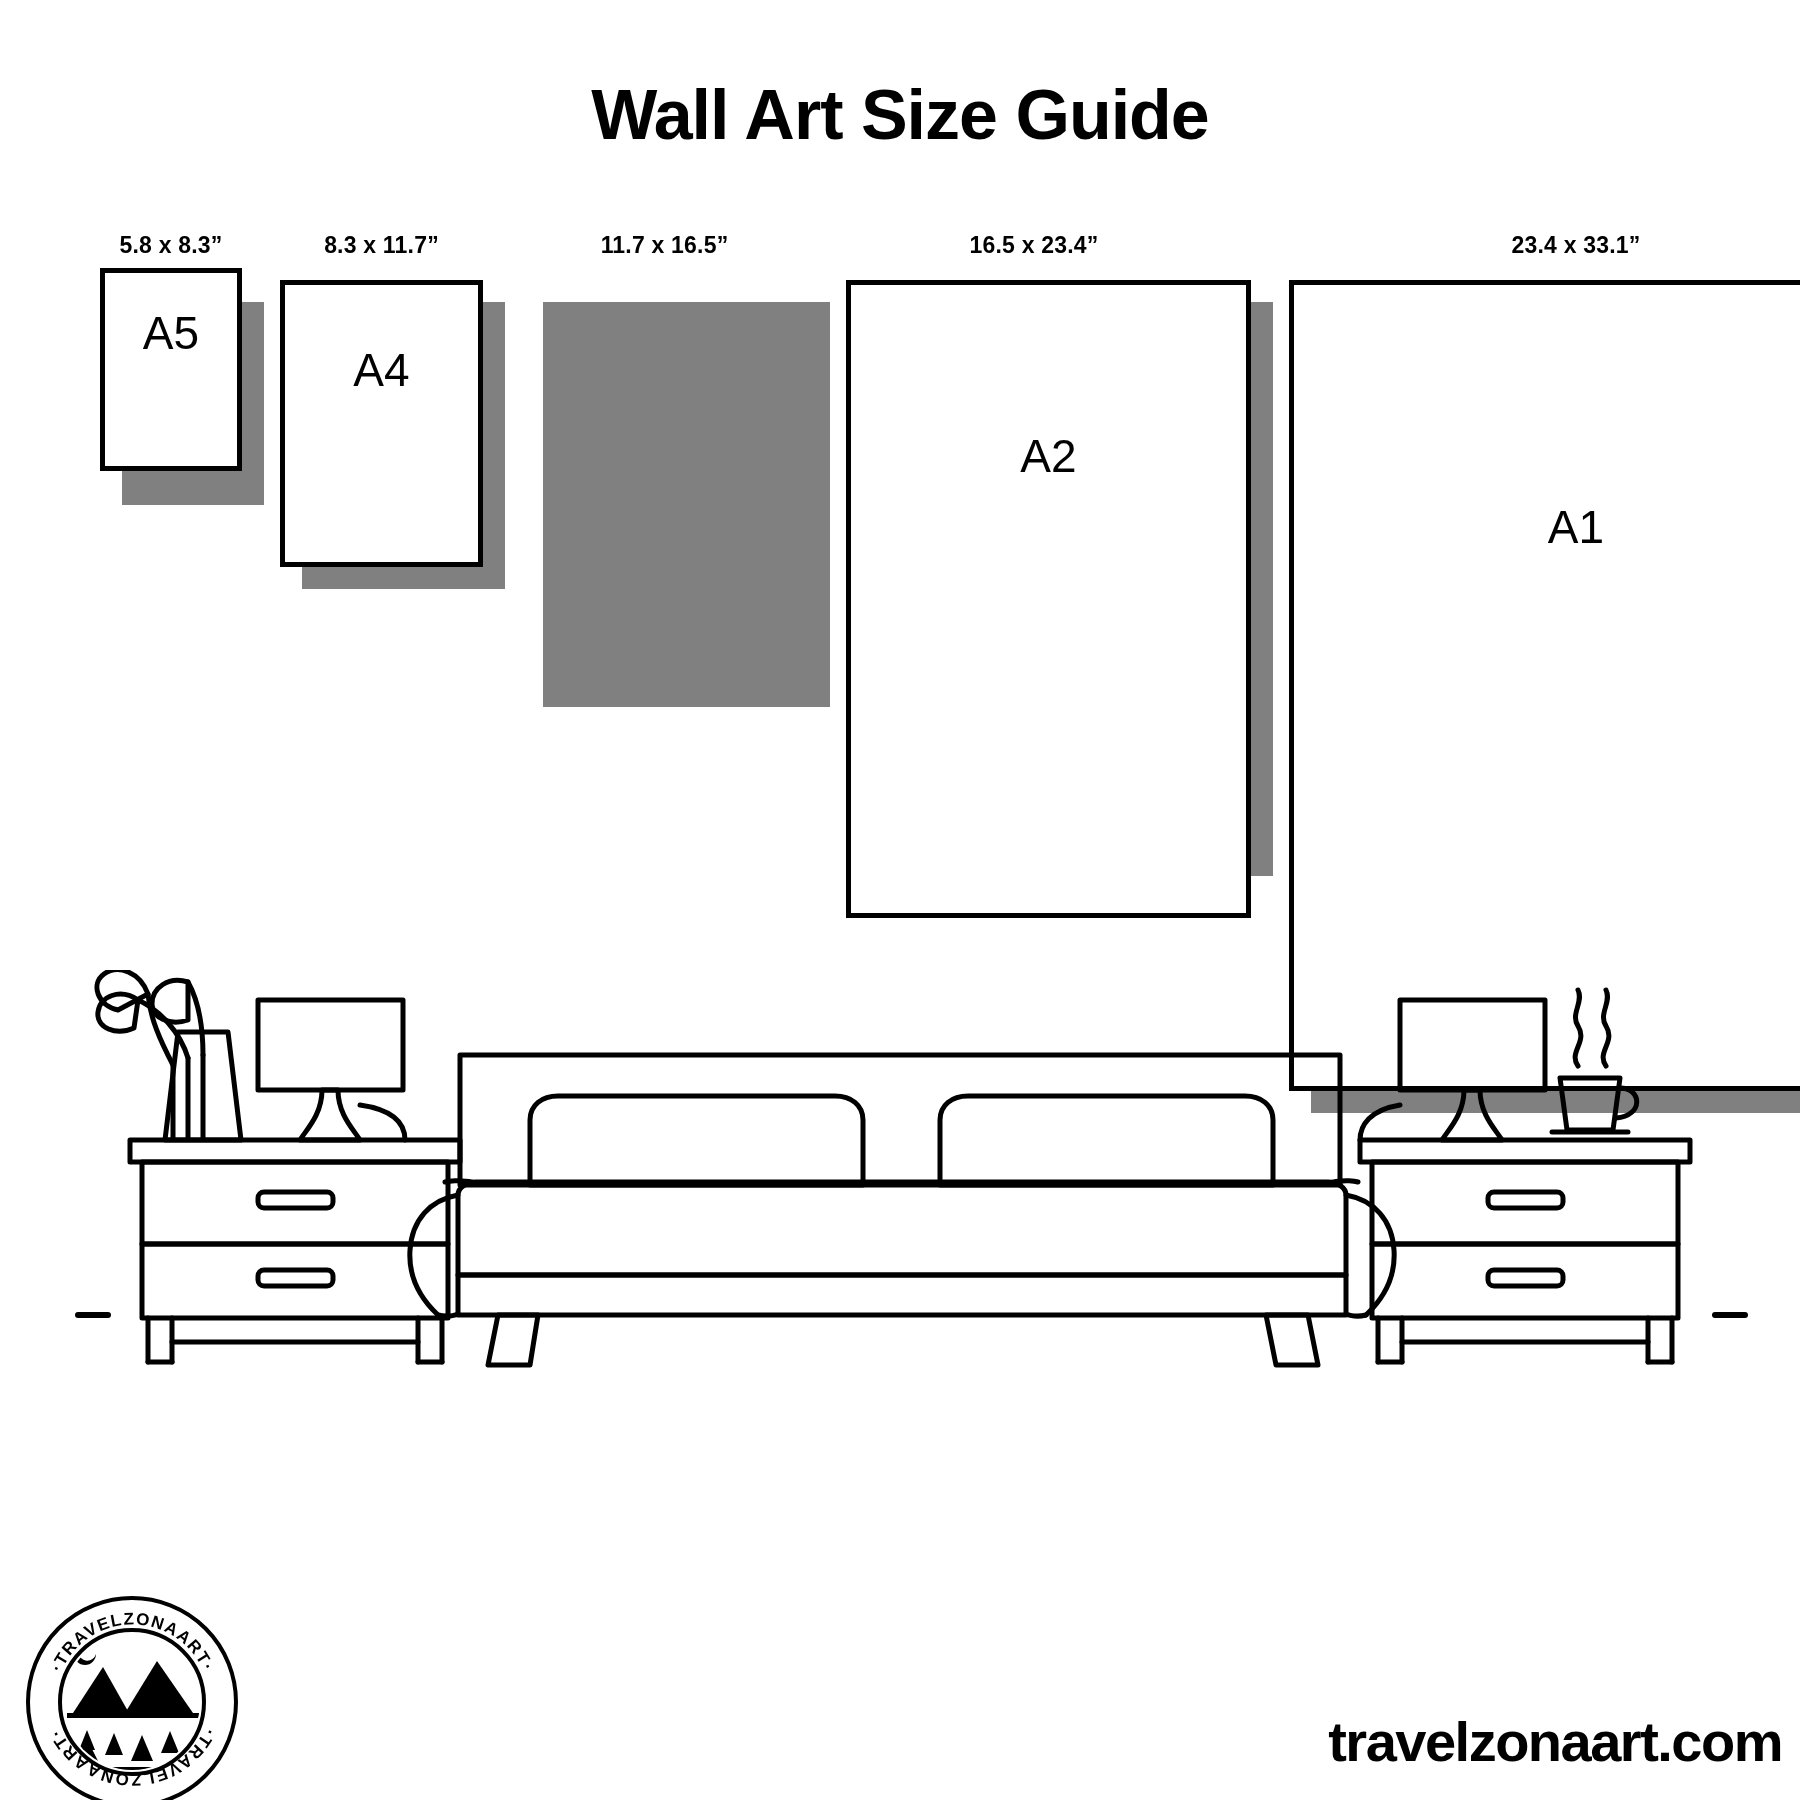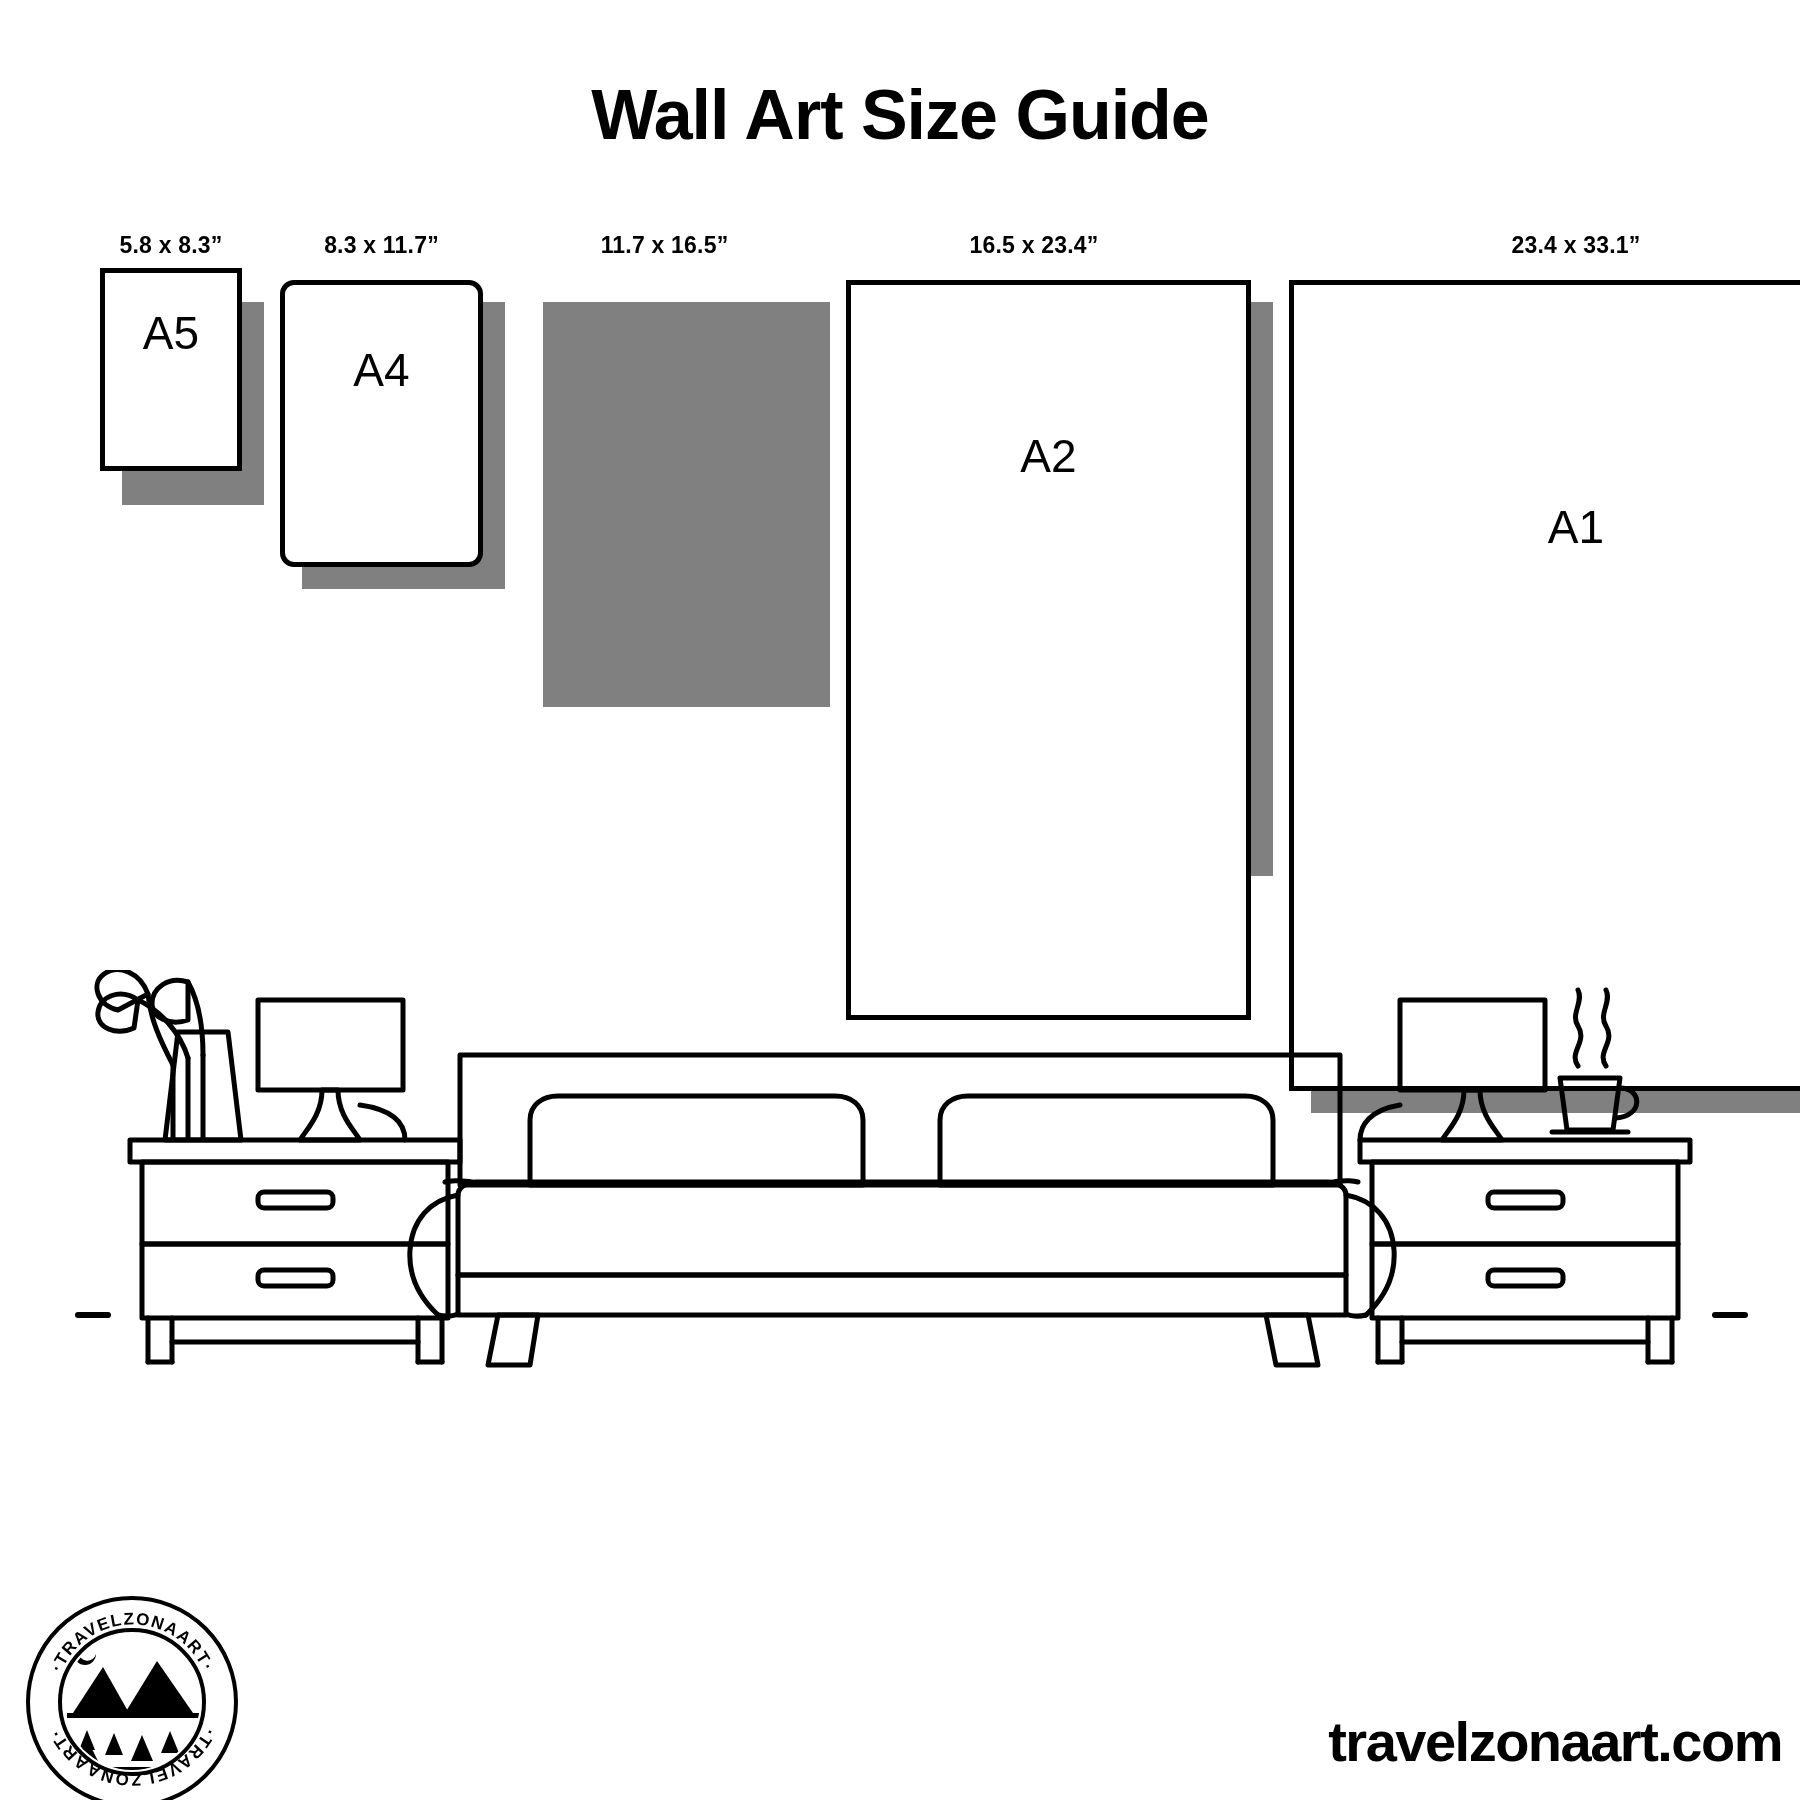--- a/index.html
+++ b/index.html
@@ -103,32 +103,32 @@
     <div class="frame-group" style="left: 100px; width: 164px; height: 273px; bottom: 505px;">
       <div class="frame-caption" style="top: 0px; left: 71px;">5.8 x 8.3”</div>
       <div class="frame-shadow" style="left: 22px; top: 70px; width: 142px; height: 203px;"></div>
       <div class="frame-box" style="left: 0px; top: 36px; width: 142px; height: 203px;">
         <div class="frame-label" style="top: 33px;">A5</div>
       </div>
     </div>
     <div class="frame-group" style="left: 280px; width: 225px; height: 357px; bottom: 421px;">
       <div class="frame-caption" style="top: 0px; left: 101.5px;">8.3 x 11.7”</div>
       <div class="frame-shadow" style="left: 22px; top: 70px; width: 203px; height: 287px;"></div>
-      <div class="frame-box" style="left: 0px; top: 48px; width: 203px; height: 287px; border-radius: 14px;">
+      <div class="frame-box" style="left: 0px; top: 48px; width: 203px; height: 287px;">
         <div class="frame-label" style="top: 58px;">A4</div>
       </div>
     </div>
     <div class="frame-group" style="left: 521px; width: 309px; height: 475px; bottom: 303px;">
       <div class="frame-caption" style="top: 0px; left: 143.5px;">11.7 x 16.5”</div>
       <div class="frame-shadow" style="left: 22px; top: 70px; width: 287px; height: 405px;"></div>
     </div>
     <div class="frame-group" style="left: 846px; width: 427px; height: 644px; bottom: 134px;">
       <div class="frame-caption" style="top: 0px; left: 188px;">16.5 x 23.4”</div>
       <div class="frame-shadow" style="left: 22px; top: 70px; width: 405px; height: 574px;"></div>
-      <div class="frame-box" style="left: 0px; top: 48px; width: 405px; height: 740px;">
+      <div class="frame-box" style="left: 0px; top: 48px; width: 405px; height: 638px;">
         <div class="frame-label" style="top: 144px;">A2</div>
       </div>
     </div>
     <div class="frame-group" style="left: 1289px; width: 596px; height: 881px; bottom: -103px;">
       <div class="frame-caption" style="top: 0px; left: 287px;">23.4 x 33.1”</div>
       <div class="frame-shadow" style="left: 22px; top: 70px; width: 574px; height: 811px;"></div>
       <div class="frame-box" style="left: 0px; top: 48px; width: 574px; height: 811px;">
         <div class="frame-label" style="top: 215px;">A1</div>
       </div>
     </div>

